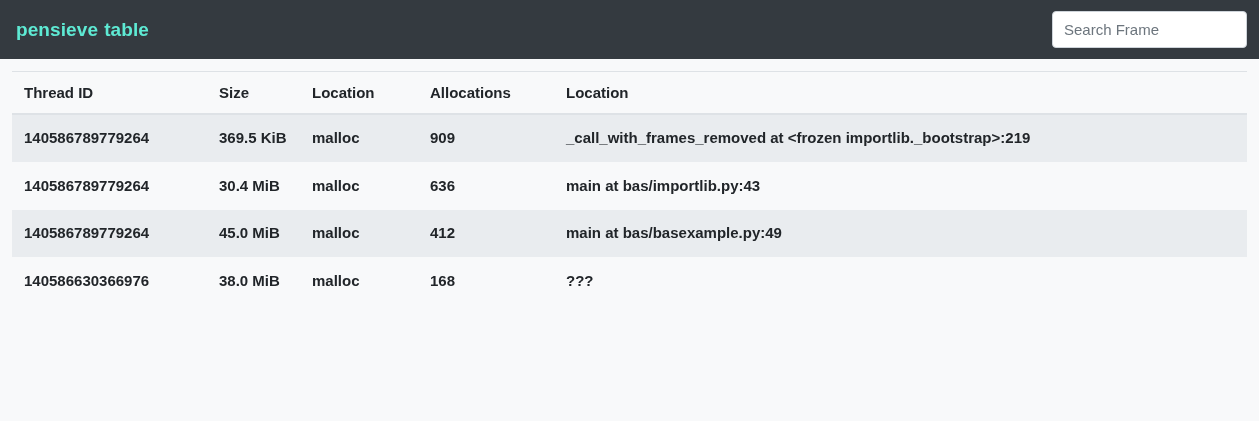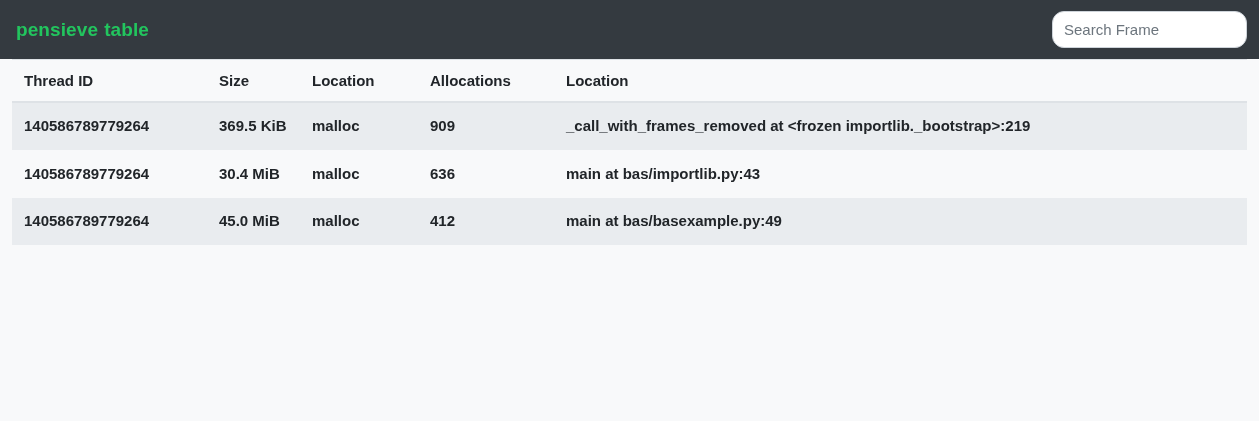--- a/index.html
+++ b/index.html
@@ -19,50 +19,50 @@
   .navbar {
     height: 59px;
     background: #343a40;
     display: flex;
     align-items: center;
     justify-content: space-between;
     padding: 0 12px 0 16px;
     box-sizing: border-box;
   }
   .brand {
-    color: #22c55e;
+    color: #5eead4;
     font-size: 19px;
     font-weight: bold;
     letter-spacing: 0.1px;
     white-space: nowrap;
   }
   .brand .brand-sub {
     margin-left: 6px;
   }
   .search-input {
     width: 195px;
     height: 37px;
     box-sizing: border-box;
     border: 1px solid #ced4da;
-    border-radius: 12px;
+    border-radius: 4px;
     background: #ffffff;
     padding: 0 11px;
     font-family: "Liberation Sans", sans-serif;
     font-size: 15px;
     color: #495057;
     outline: none;
   }
   .search-input::placeholder {
     color: #6c757d;
     opacity: 1;
   }
 
   
   .table-wrap {
-    padding: 0 12px;
+    padding: 12px 12px;
     box-sizing: border-box;
   }
   table.data-table {
     width: 100%;
     border-collapse: collapse;
     table-layout: fixed;
     font-size: 15px;
     color: #212529;
   }
   table.data-table thead th {
@@ -134,15 +134,22 @@
         <td>636</td>
         <td>main at bas/importlib.py:43</td>
       </tr>
       <tr class="striped">
         <td>140586789779264</td>
         <td>45.0 MiB</td>
         <td>malloc</td>
         <td>412</td>
         <td>main at bas/basexample.py:49</td>
       </tr>
+      <tr class="plain">
+        <td>140586630366976</td>
+        <td>38.0 MiB</td>
+        <td>malloc</td>
+        <td>168</td>
+        <td>???</td>
+      </tr>
     </tbody>
   </table>
 </div>
 
 </body></html>

